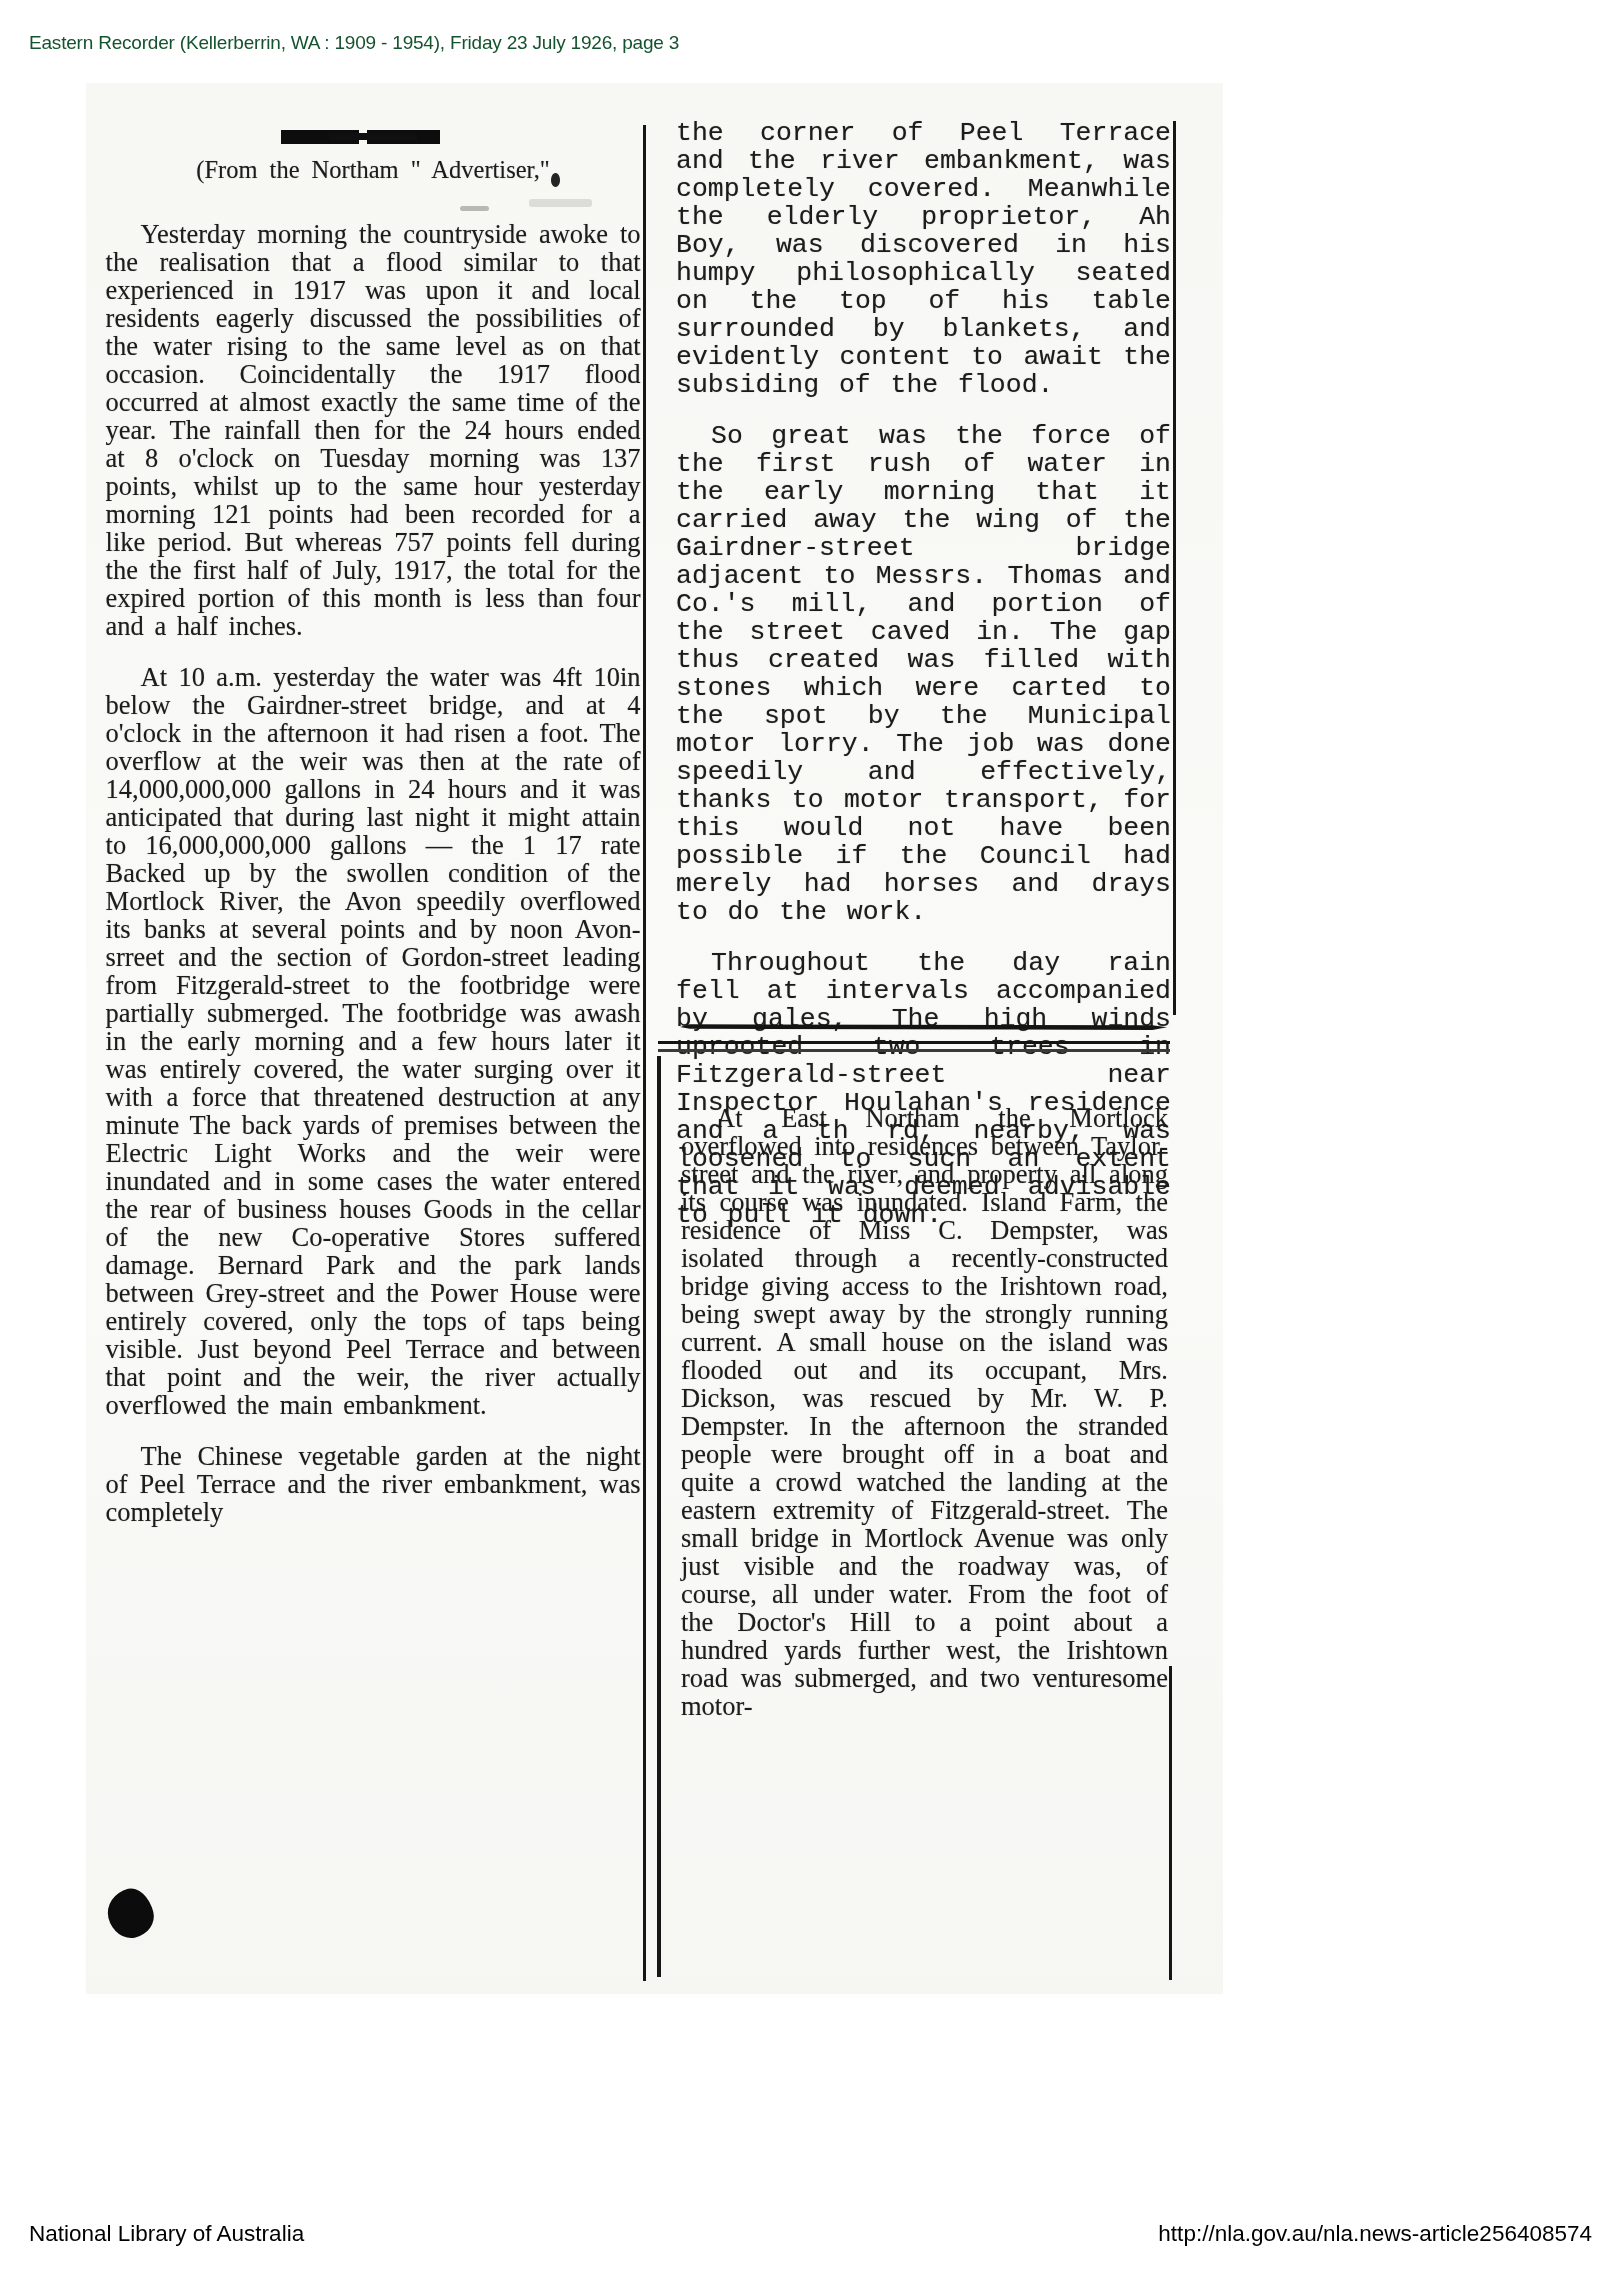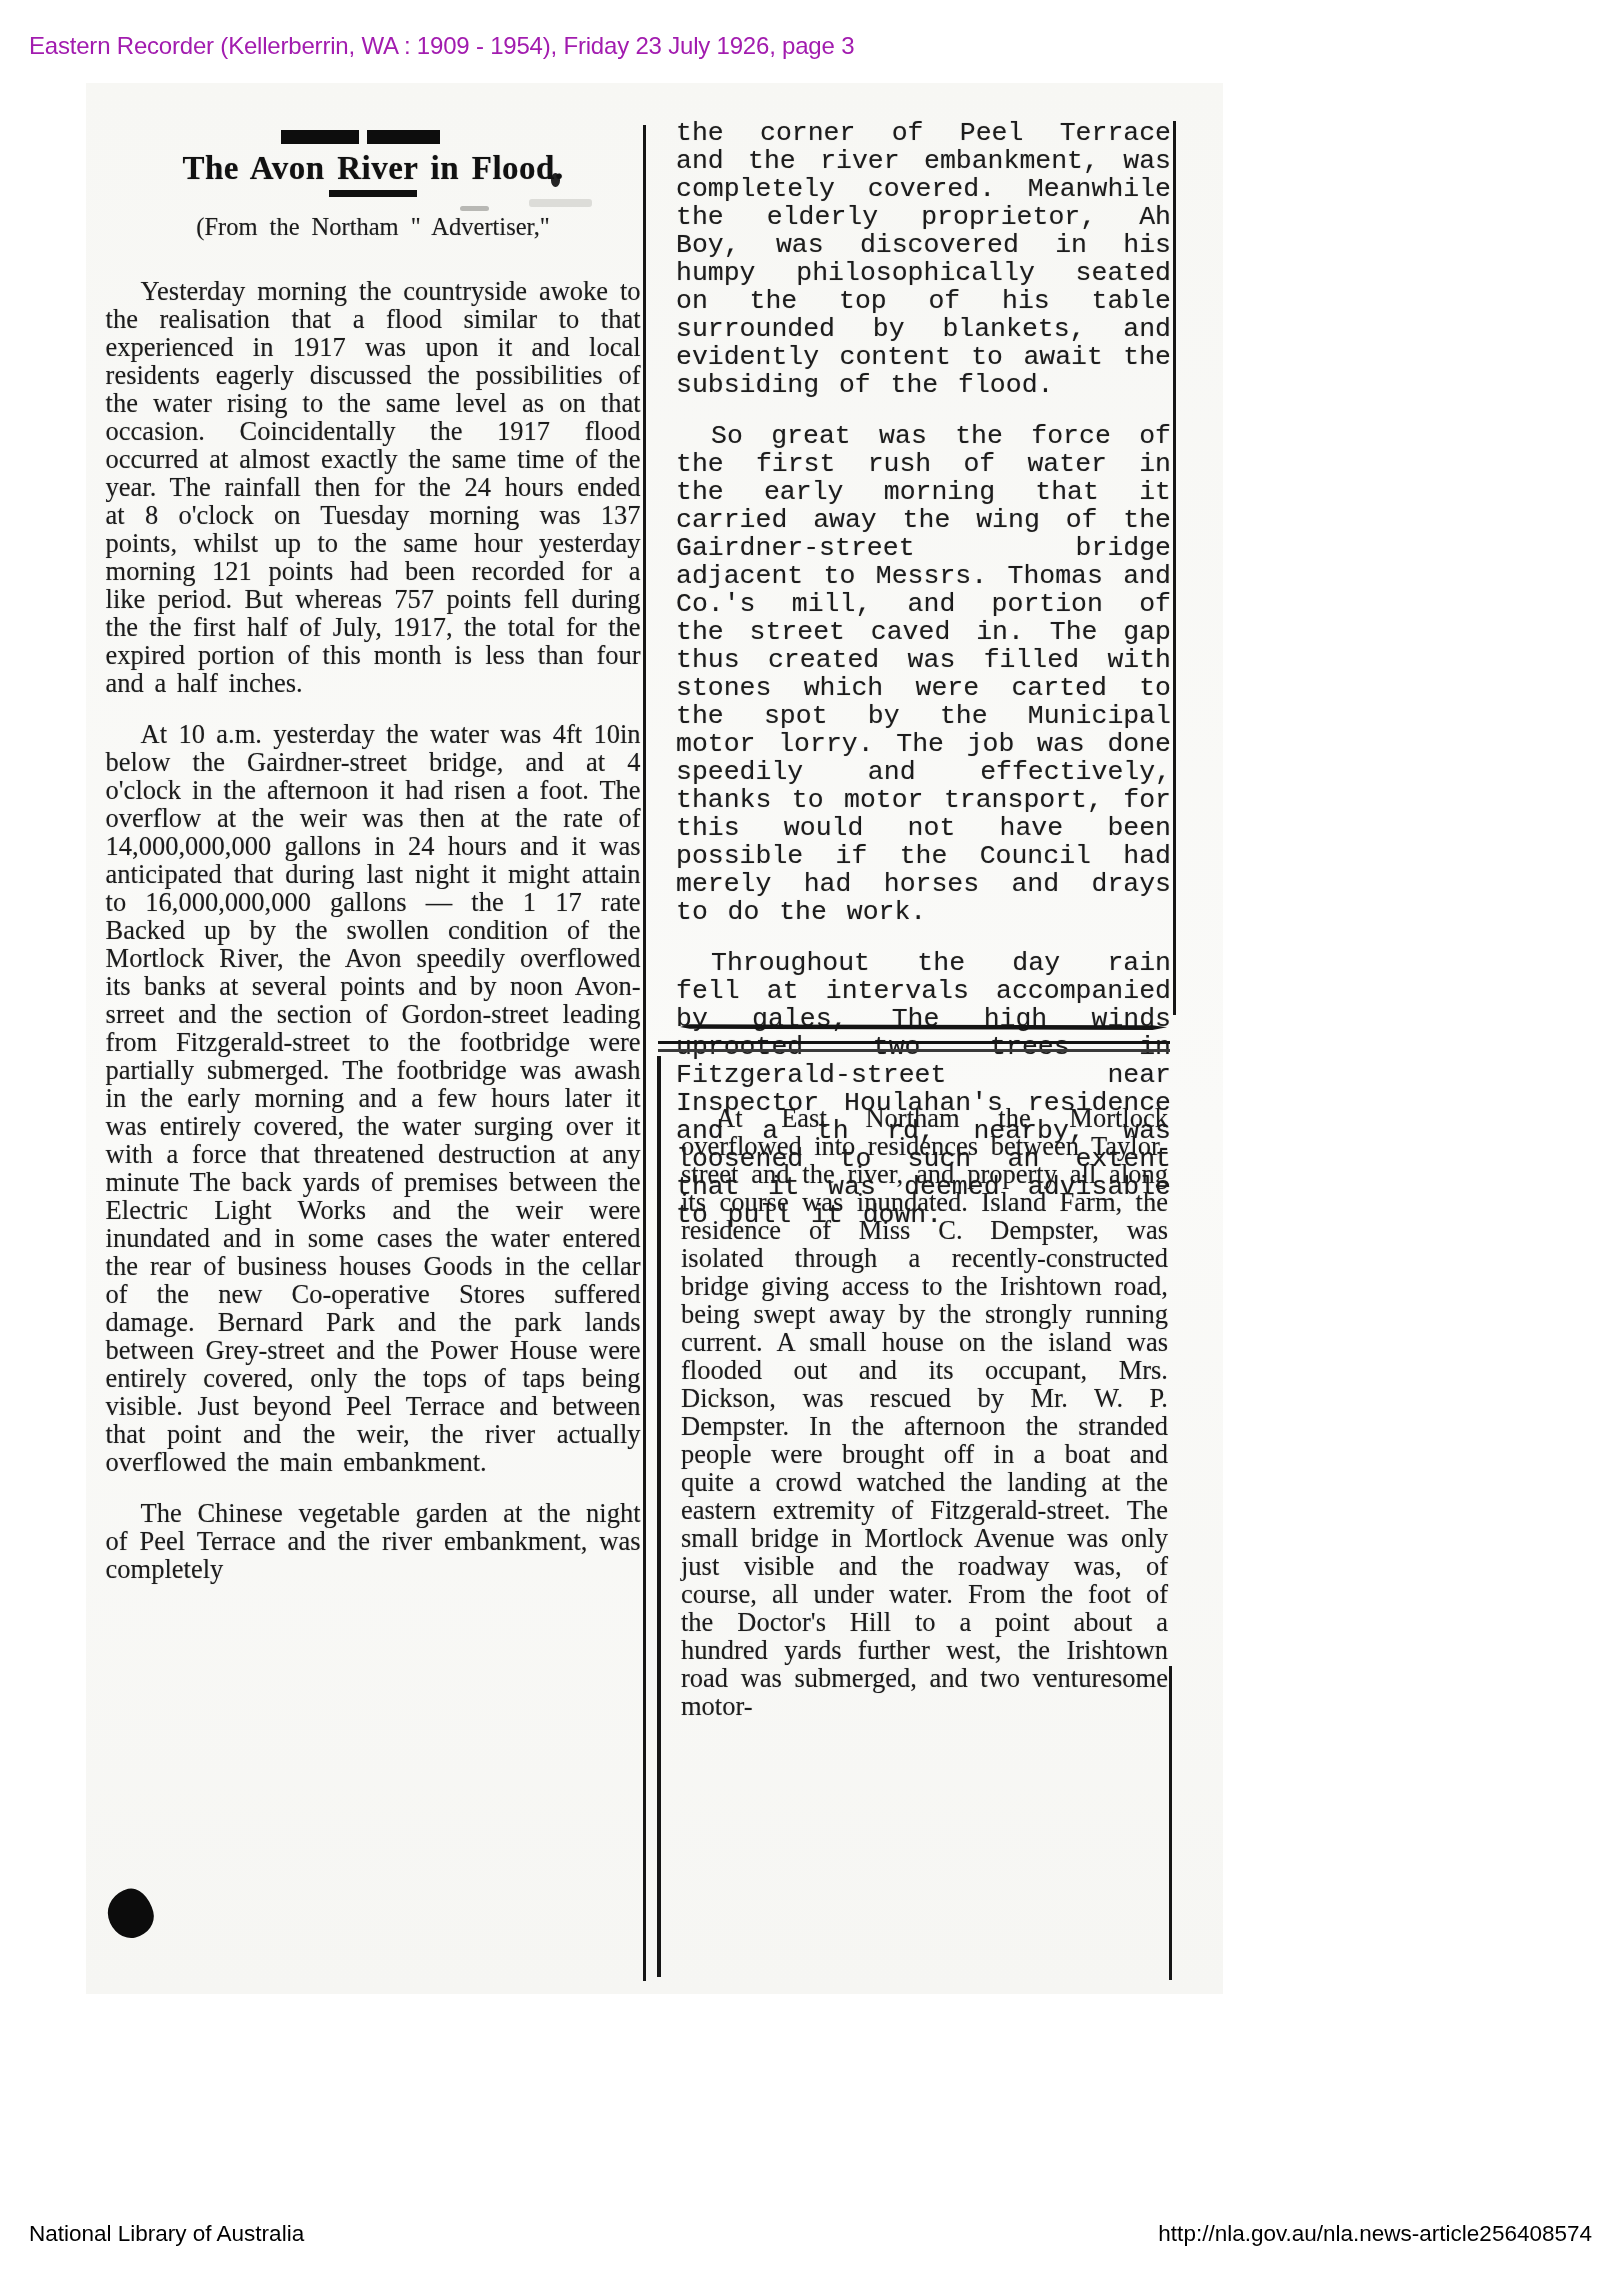--- a/index.html
+++ b/index.html
@@ -6,23 +6,23 @@
     margin: 0; padding: 0;
     background: #ffffff;
     width: 1621px; height: 2293px;
     font-family: "Liberation Sans", sans-serif;
     position: relative;
     overflow: hidden;
   }
   .page-header {
     position: absolute;
     left: 29px; top: 32px;
-    font-size: 24px;
+    font-size: 19px;
     letter-spacing: -0.2px;
-    color: #a21caf;
+    color: #14532d;
     white-space: nowrap;
   }
   .scan {
     position: absolute;
     left: 86px; top: 83px;
     width: 1137px; height: 1911px;
     background: linear-gradient(180deg, #f7f7f4 0%, #fafaf8 55%, #f6f6f3 100%);
     color: #1e1e1e;
     font-family: "Liberation Serif", serif;
   }
@@ -103,21 +103,20 @@
   <div class="ink-spot" style="left:465px; top:90px; width:8.8px; height:13.7px;"></div>
   <div class="smudge" style="left:374px; top:123px; width:29px; height:4.9px; background:#b8b8b4;"></div>
   <div class="smudge" style="left:443px; top:116px; width:63px; height:7.8px; background:#dcdcd8;"></div>
   <div class="ink-blob" style="left:21.6px; top:1806px; width:45px; height:49px;"></div>
 
   <div class="vrule" style="left:557px; top:42px; width:2.9px; height:1856px;"></div>
   <div class="vrule" style="left:1087px; top:38px; width:2.9px; height:894px;"></div>
   <div class="vrule" style="left:1083px; top:1583px; width:2.9px; height:314px;"></div>
 
   <div class="col" style="left:19.6px; top:42px; width:535px;">
-    <span class="headline">The Avon River in Flood.</span>
     <span class="headline-underline"></span>
     <span class="byline">(From the Northam " Advertiser,"</span>
     <span class="byline-gap"></span>
     <p class="indent">Yesterday morning the countryside awoke to the realisation that a flood similar to that experienced in 1917 was upon it and local residents eagerly discussed the possibilities of the water rising to the same level as on that occasion. Coincidentally the 1917 flood occurred at almost exactly the same time of the year. The rainfall then for the 24 hours ended at 8 o'clock on Tuesday morning was 137 points, whilst up to the same hour yesterday morning 121 points had been recorded for a like period. But whereas 757 points fell during the the first half of July, 1917, the total for the expired portion of this month is less than four and a half inches.</p>
     <p class="indent">At 10 a.m. yesterday the water was 4ft 10in below the Gairdner-street bridge, and at 4 o'clock in the afternoon it had risen a foot. The overflow at the weir was then at the rate of 14,000,000,000 gallons in 24 hours and it was anticipated that during last night it might attain to 16,000,000,000 gallons — the 1 17 rate Backed up by the swollen condition of the Mortlock River, the Avon speedily overflowed its banks at several points and by noon Avon-srreet and the section of Gordon-street leading from Fitzgerald-street to the footbridge were partially submerged. The footbridge was awash in the early morning and a few hours later it was entirely covered, the water surging over it with a force that threatened destruction at any minute The back yards of premises between the Electric Light Works and the weir were inundated and in some cases the water entered the rear of business houses Goods in the cellar of the new Co-operative Stores suffered damage. Bernard Park and the park lands between Grey-street and the Power House were entirely covered, only the tops of taps being visible. Just beyond Peel Terrace and between that point and the weir, the river actually overflowed the main embankment.</p>
     <p class="indent">The Chinese vegetable garden at the night of Peel Terrace and the river embankment, was completely</p>
   </div>
 
   <div class="col" style="left:590px; top:36px; width:495px;font-family:Liberation Mono, monospace;">
     <p>the corner of Peel Terrace and the river embankment, was completely covered. Meanwhile the elderly proprietor, Ah Boy, was discovered in his humpy philosophically seated on the top of his table surrounded by blankets, and evidently content to await the subsiding of the flood.</p>

